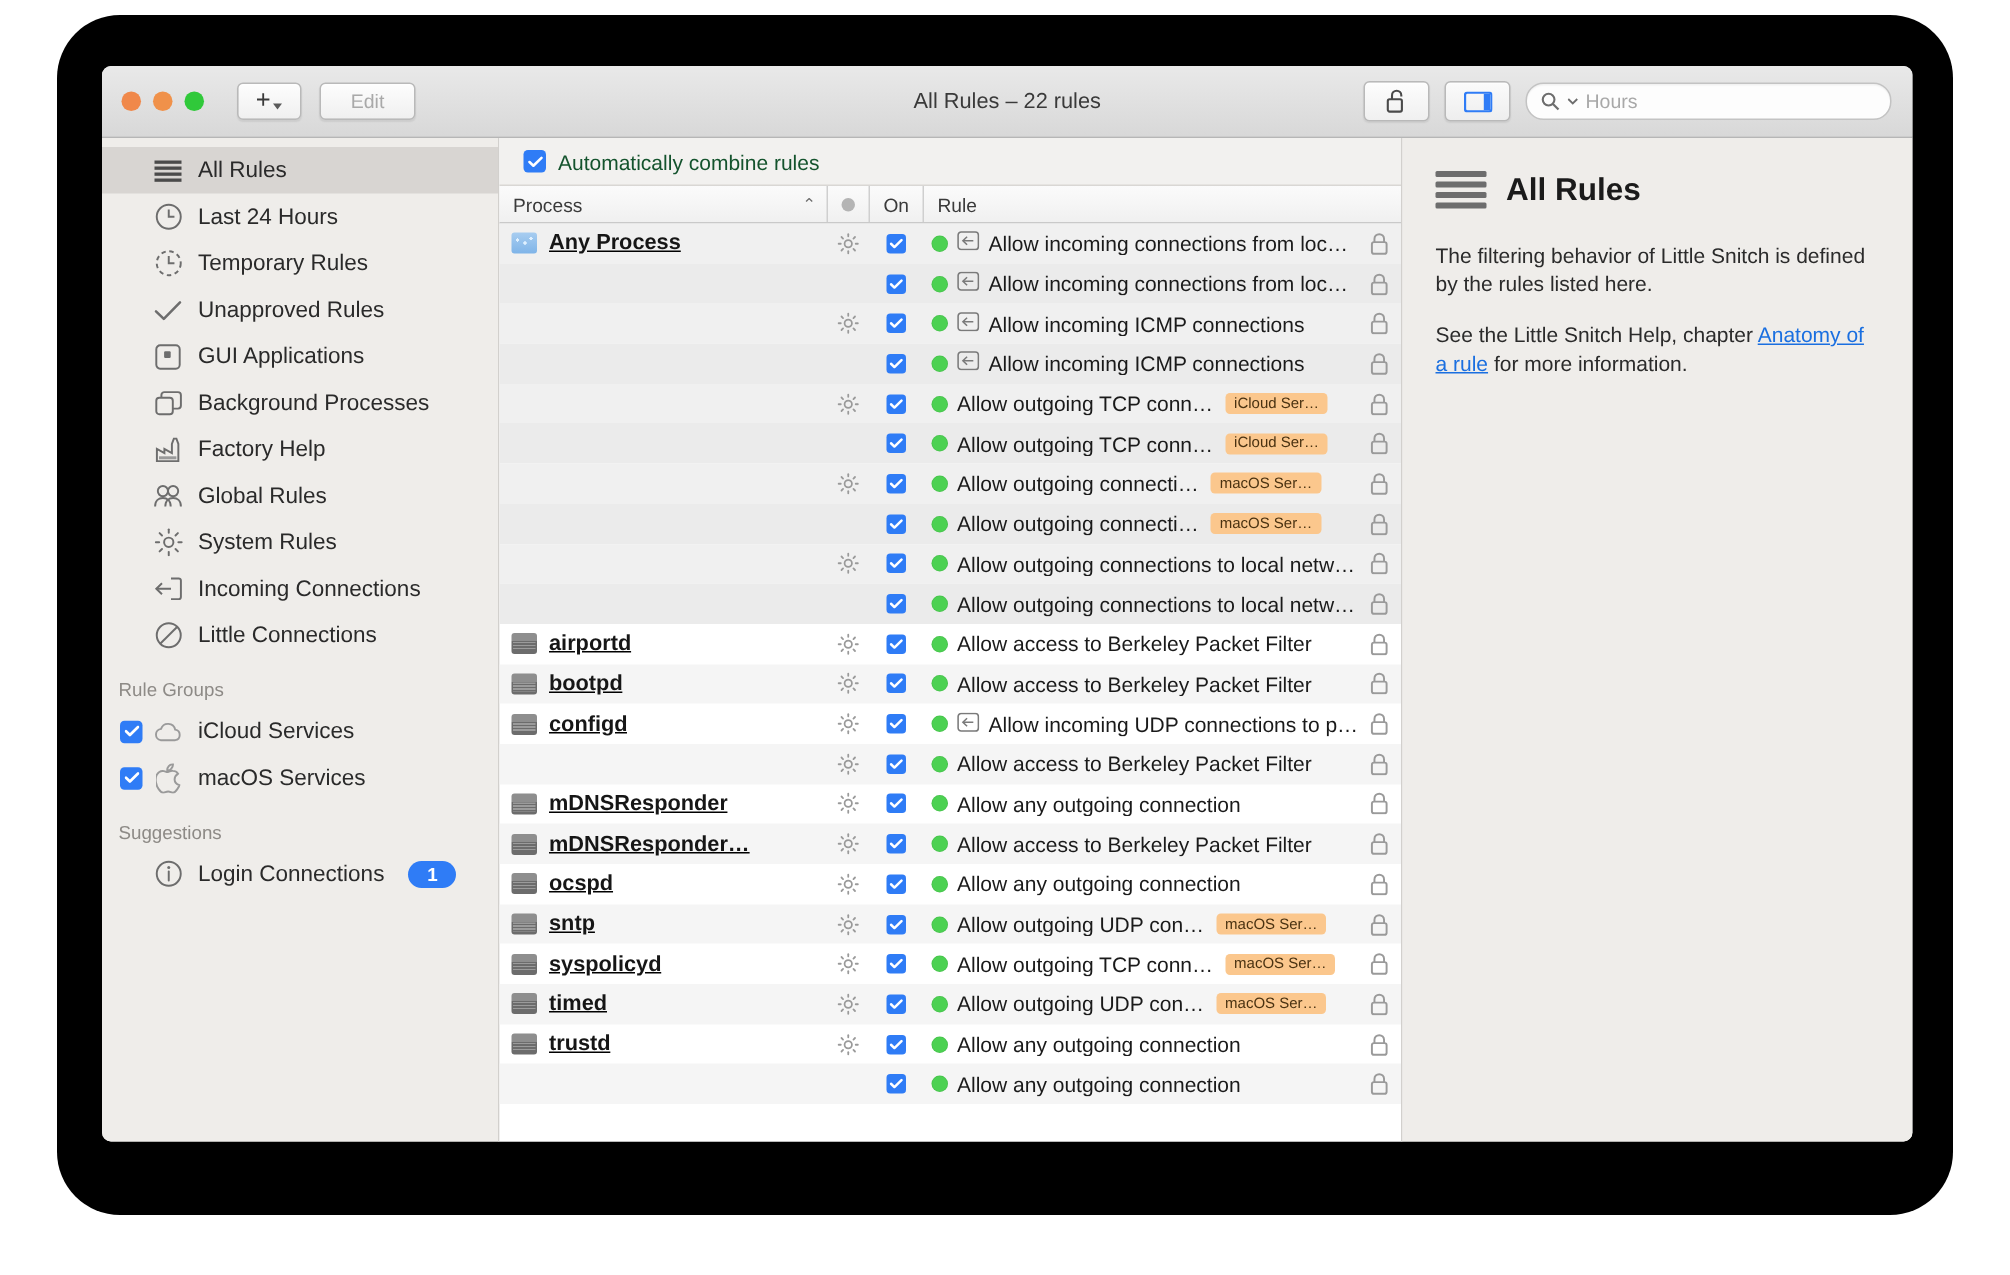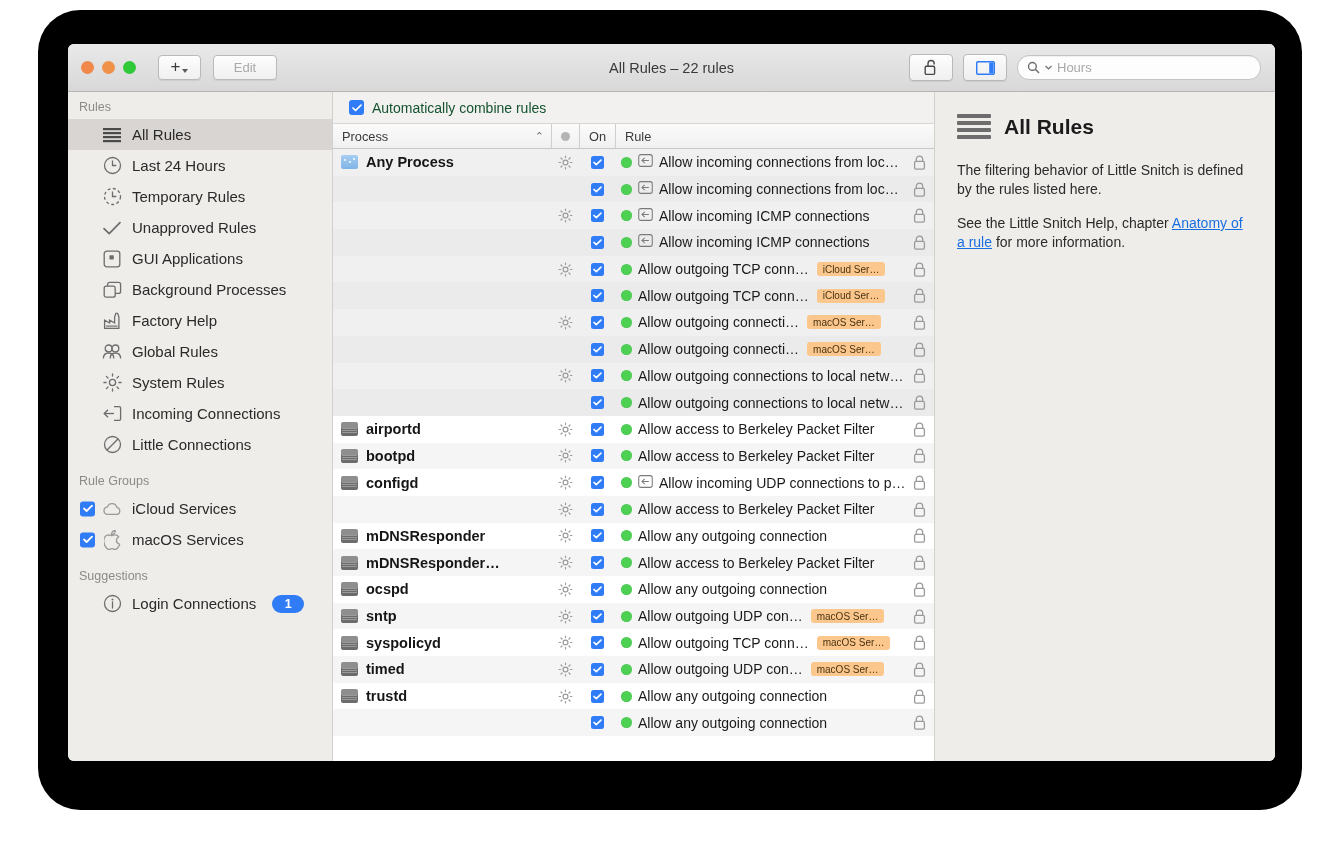--- a/index.html
+++ b/index.html
@@ -160,21 +160,21 @@
   .row {
     height: 26.7px;
     display:flex; align-items:center;
     box-sizing:border-box;
     font-size: 14px;
   }
   .row.alt { background: #f5f5f5; }
   .row.grp { background: #f0f0f0; }
   .row.grp.alt { background: #ebebeb; }
 
-  .c-process { width: 218px; display:flex; align-items:center; gap:8px; padding-left: 8px; box-sizing:border-box; }
+  .c-process { width: 218px; display:flex; align-items:center; gap:8px; padding-left: 8px; box-sizing:border-box;text-decoration:underline; }
   .proc-name { font-weight: bold; font-size: 14.5px; color:#161616; white-space:nowrap; overflow:hidden; }
   .proc-icon { width: 17px; height: 14px; flex:none; border-radius:2px; }
   .proc-icon.any {
     background: linear-gradient(to bottom,#a8cdf0,#7fb4e8);
     border-radius: 2px 2px 2px 2px;
     position:relative;
   }
   .proc-icon.any::after{
     content:""; position:absolute; left:2px; top:3px; right:2px; bottom:3px;
     background:
@@ -267,21 +267,20 @@
             <path d="M0.5 1 L3.5 4 L6.5 1" fill="none" stroke="#6d6d6d" stroke-width="1.2"></path>
           </svg>
           <span class="ph">Hours</span>
         </div>
       </div>
     </div>
 
     <div class="body">
 
       <div class="sidebar">
-        <div class="side-header">Rules</div>
         <div id="sidebar-items">
             <div class="side-item selected">
               <span class="side-icon">
                 <svg width="20" height="16" viewBox="0 0 20 16">
                   <rect x="1" y="1" width="18" height="2.2" fill="#4a4a4a"></rect>
                   <rect x="1" y="5" width="18" height="2.2" fill="#4a4a4a"></rect>
                   <rect x="1" y="9" width="18" height="2.2" fill="#4a4a4a"></rect>
                   <rect x="1" y="13" width="18" height="2.2" fill="#4a4a4a"></rect>
                 </svg>
               </span>

